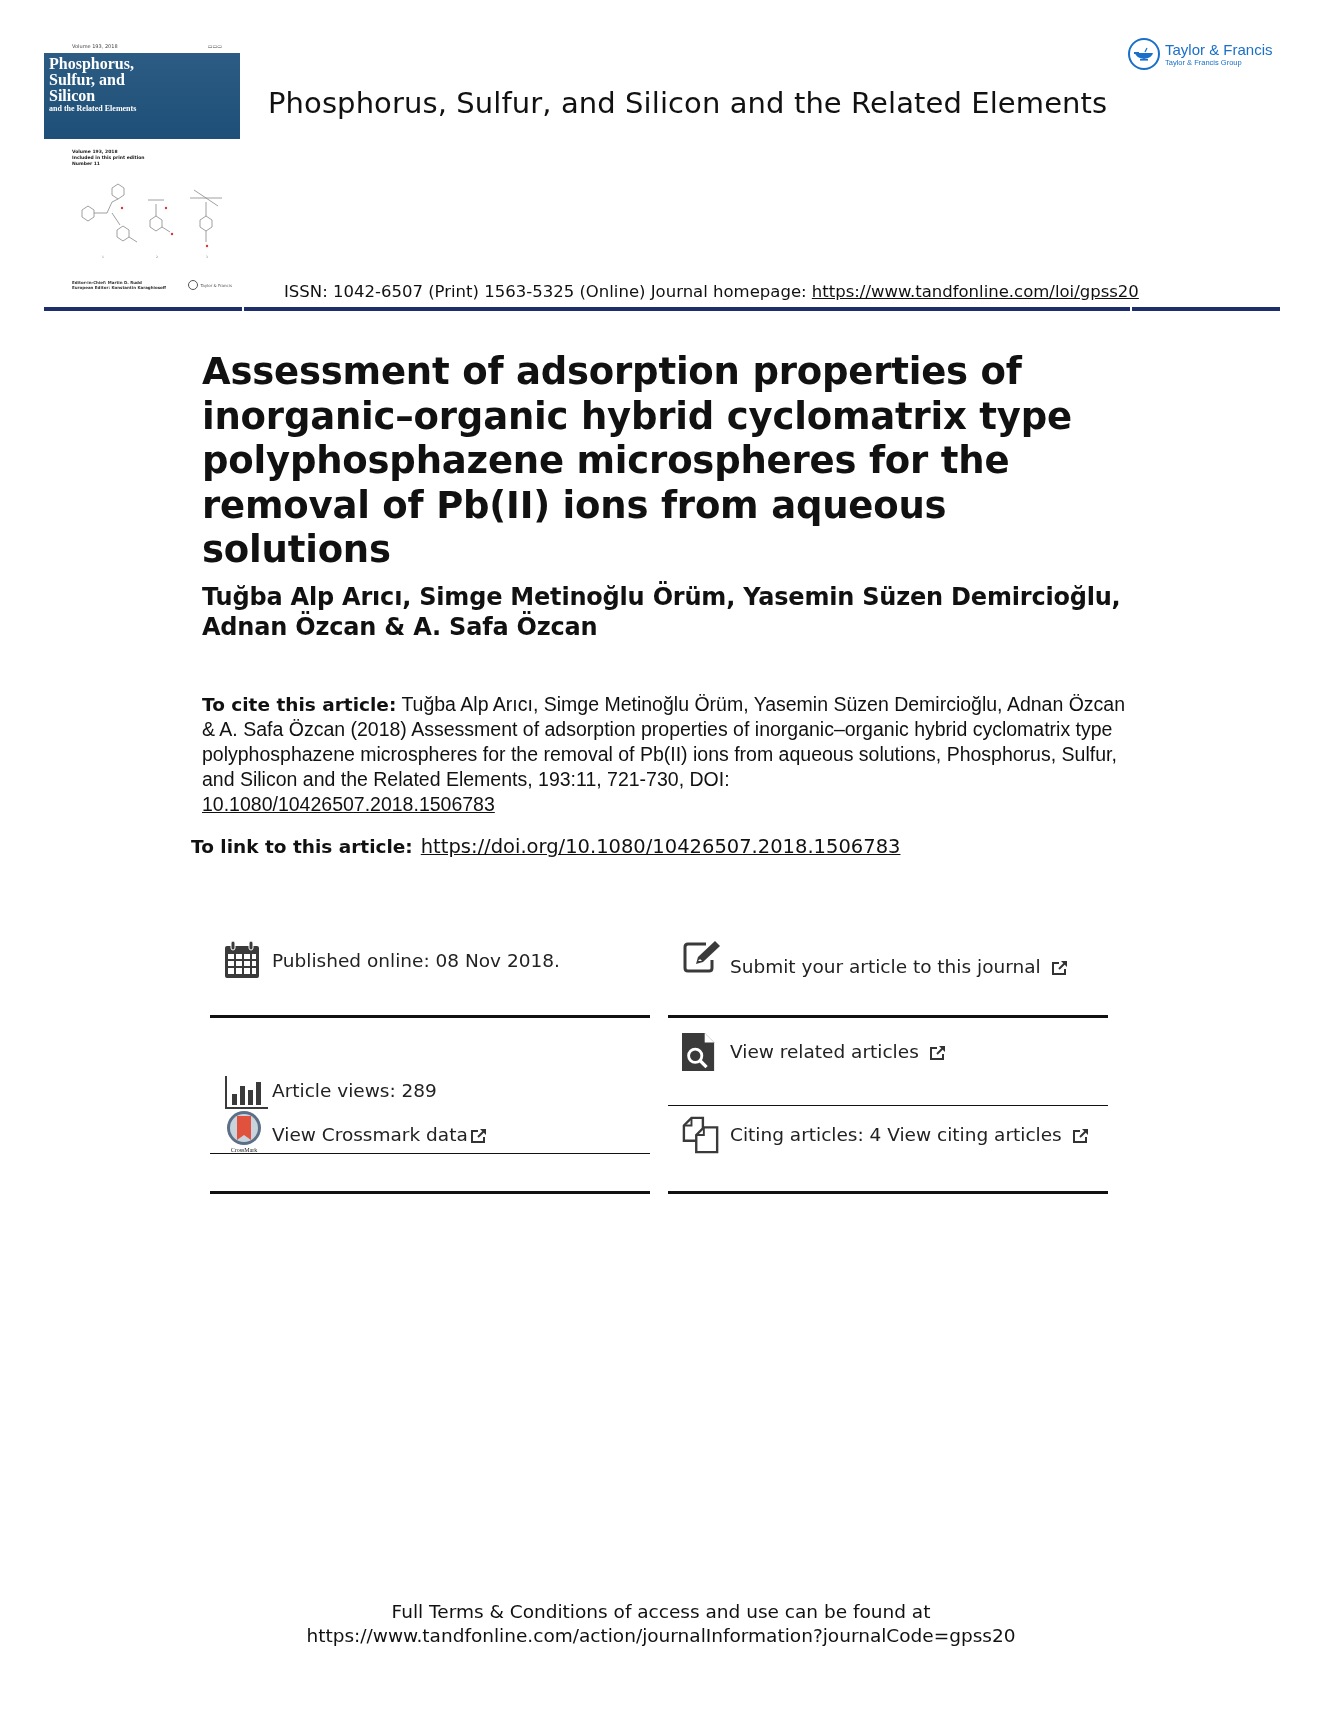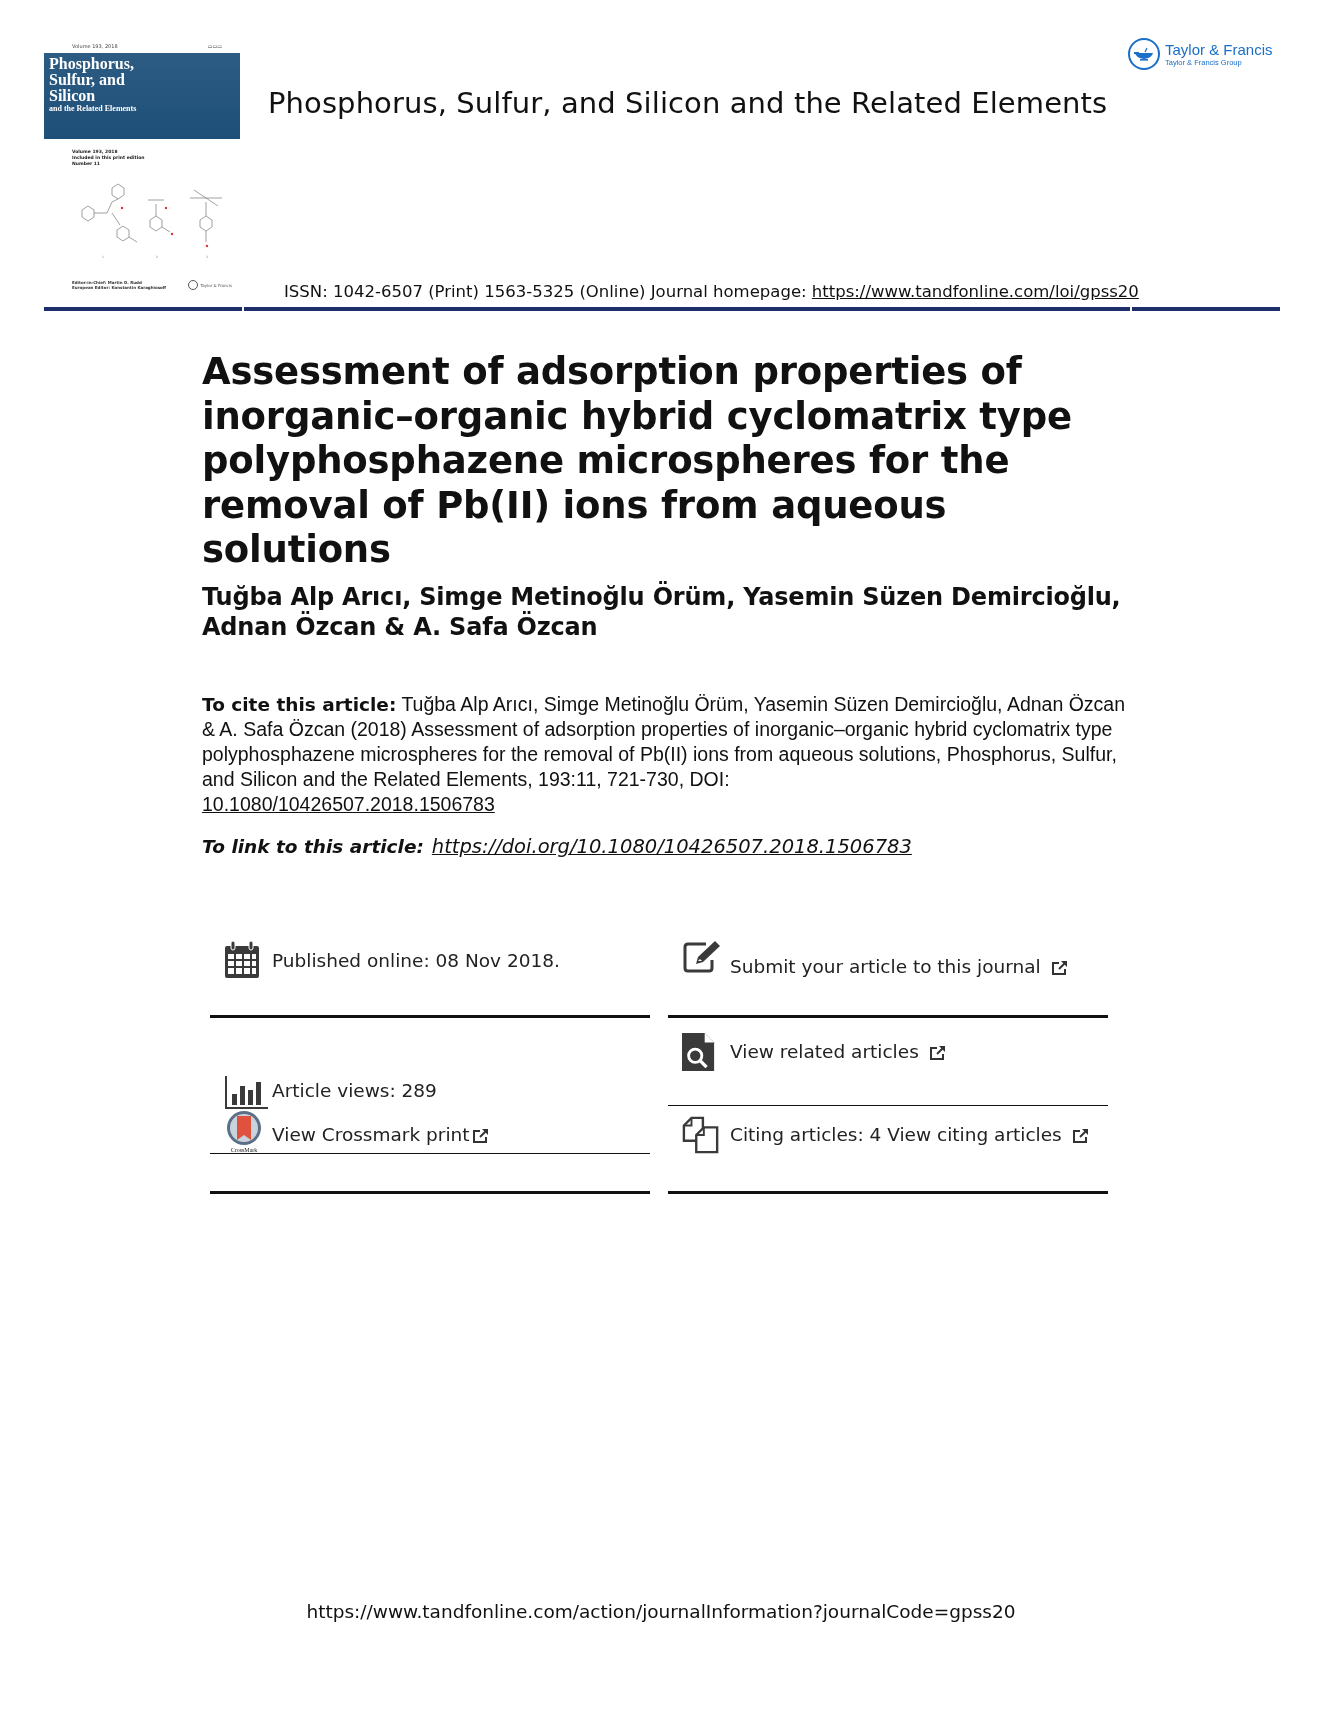--- a/index.html
+++ b/index.html
@@ -31,21 +31,21 @@
   .rule-main { position: absolute; left: 244px; top: 307px; width: 886px; height: 4px; background: #1e2d6b; }
   .rule-right { position: absolute; left: 1132px; top: 307px; width: 148px; height: 4px; background: #1e2d6b; }
 
   .article-title { position: absolute; left: 202px; top: 350px; width: 930px; font-size: 37px; line-height: 44.5px; font-weight: bold; color: #111; letter-spacing: -0.2px; }
   .authors { position: absolute; left: 202px; top: 583px; width: 930px; font-size: 24px; line-height: 29.5px; font-weight: bold; color: #111; letter-spacing: -0.2px; }
 
   .cite { position: absolute; left: 202px; top: 692px; width: 930px; font-family: "Liberation Sans", sans-serif; font-size: 19.5px; line-height: 25px; color: #111; }
   .cite .lbl { font-family: "DejaVu Sans", sans-serif; font-weight: bold; font-size: 18.5px; }
   .cite a { color: #111; text-decoration: underline; }
 
-  .link-line { position: absolute; left: 202px; top: 835px; font-size: 19.5px; color: #111; white-space: nowrap; font-style: italic; }
+  .link-line { position: absolute; left: 191px; top: 835px; font-size: 19.5px; color: #111; white-space: nowrap; }
   .link-line .lbl { font-weight: bold; font-size: 18.5px; }
   .link-line a { color: #111; text-decoration: underline; margin-left: 8px; }
 
   
   .cell { position: absolute; width: 440px; height: 88px; }
   .cell .icon { position: absolute; left: 14px; top: 8px; width: 36px; height: 40px; }
   .cell .txt { position: absolute; left: 62px; font-size: 18.5px; color: #222; white-space: nowrap; }
   .cell .line { position: absolute; left: 0; bottom: 0; width: 440px; background: #111; }
   .ext { display: inline-block; vertical-align: middle; margin-left: 6px; }
 
@@ -188,21 +188,21 @@
 </div>
 
 <div class="cell" style="left:210px; top:1106px;">
   <svg class="icon" viewBox="0 0 40 44" style="width:40px; height:44px; top:4px;">
     <circle cx="20" cy="18" r="17" fill="#5b6f86"></circle>
     <circle cx="20" cy="18" r="14" fill="#c9d3de"></circle>
     <path d="M13 6 L27 6 L27 30 L20 25 L13 30 Z" fill="#e0523e"></path>
     <text x="20" y="42" font-size="6" text-anchor="middle" fill="#222" font-family="Liberation Serif, serif">CrossMark</text>
   </svg>
   <div class="txt" style="top:18px;">
-    <span>View Crossmark print</span><svg class="ext" style="margin-left:2px;" width="18" height="18" viewBox="0 0 18 18">
+    <span>View Crossmark data</span><svg class="ext" style="margin-left:2px;" width="18" height="18" viewBox="0 0 18 18">
         <path d="M14 10 L14 15 L2 15 L2 4 L8 4" fill="none" stroke="#333" stroke-width="2"></path>
         <path d="M10 2 L16 2 L16 8 Z" fill="#333"></path>
         <line x1="15" y1="3" x2="8" y2="10" stroke="#333" stroke-width="2"></line>
       </svg>
   </div>
   <div class="line" style="height:3px;"></div>
 </div>
 
 <div class="cell" style="left:668px; top:930px;">
   <svg class="icon" viewBox="0 0 40 36" style="width:40px; height:36px; top:10px;">
@@ -248,14 +248,15 @@
     <span>Citing articles: 4 View citing articles</span><svg class="ext" style="margin-left:10px;" width="18" height="18" viewBox="0 0 18 18">
         <path d="M14 10 L14 15 L2 15 L2 4 L8 4" fill="none" stroke="#333" stroke-width="2"></path>
         <path d="M10 2 L16 2 L16 8 Z" fill="#333"></path>
         <line x1="15" y1="3" x2="8" y2="10" stroke="#333" stroke-width="2"></line>
       </svg>
   </div>
   <div class="line" style="height:3px;"></div>
 </div>
 
 <div class="footer">
+  <div>Full Terms &amp; Conditions of access and use can be found at</div>
   <div>https://www.tandfonline.com/action/journalInformation?journalCode=gpss20</div>
 </div>
 
 </body></html>

